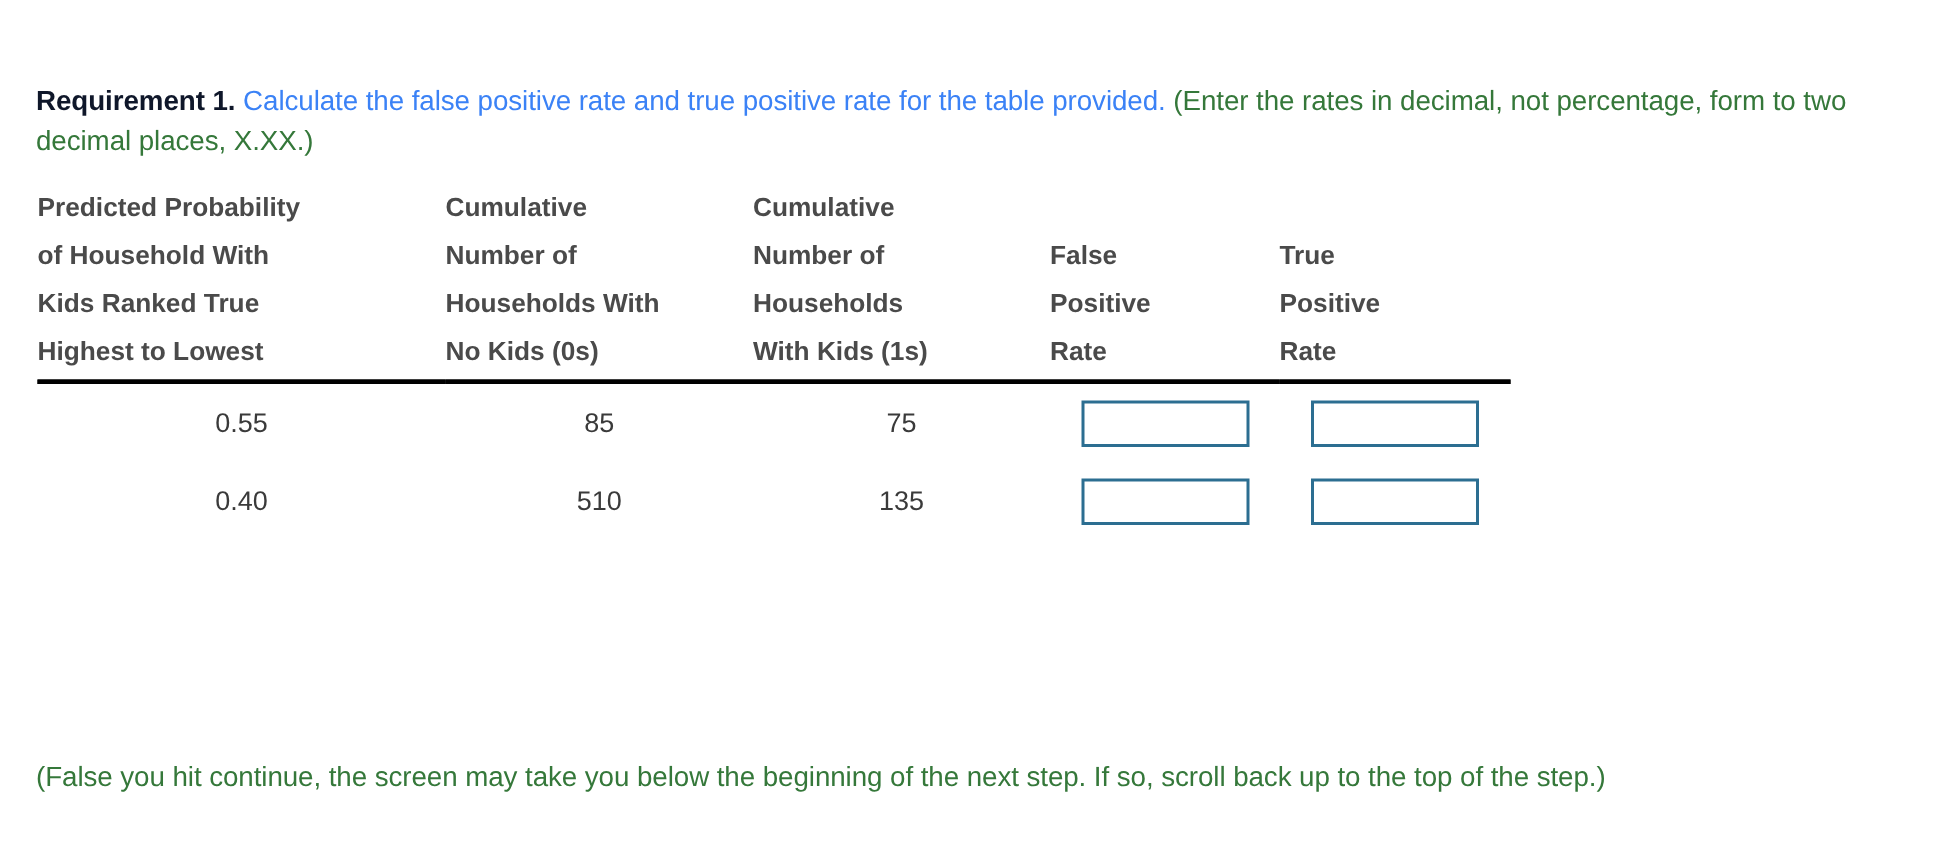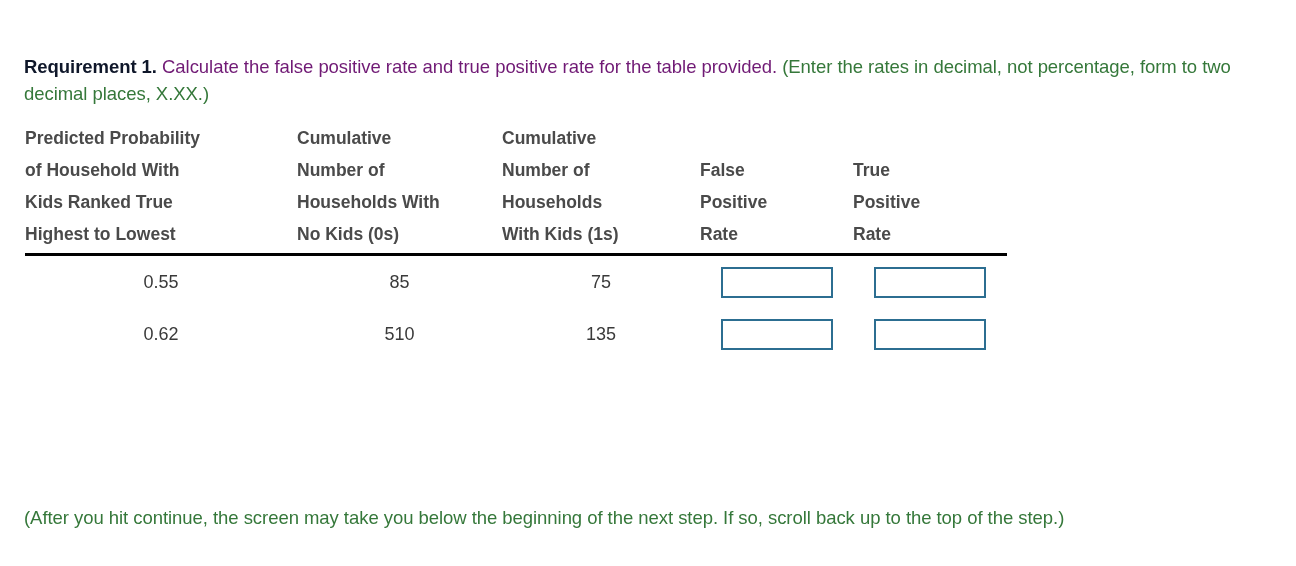--- a/index.html
+++ b/index.html
@@ -33,21 +33,21 @@
     line-height: 27px;
     color: #000000;
     letter-spacing: -0.05px;
   }
   .prompt .req-label {
     font-weight: bold;
     color: #0f172a;
   }
   .prompt .body-text {
     font-weight: normal;
-    color: #701a75;
+    color: #3b82f6;
   }
   .prompt .green-note {
     color: #35783a;
     font-weight: normal;
   }
 
   
   .table-wrap {
     position: absolute;
     left: 25px;
@@ -180,25 +180,25 @@
       </thead>
       <tbody>
         <tr>
           <td><span class="cell-value">0.55</span></td>
           <td><span class="cell-value">85</span></td>
           <td><span class="cell-value">75</span></td>
           <td><input class="answer-box" type="text" value="" style=""></td>
           <td><input class="answer-box" type="text" value="" style=""></td>
         </tr>
         <tr>
-          <td><span class="cell-value">0.62</span></td>
+          <td><span class="cell-value">0.40</span></td>
           <td><span class="cell-value">510</span></td>
           <td><span class="cell-value">135</span></td>
           <td><input class="answer-box" type="text" value="" style=""></td>
           <td><input class="answer-box" type="text" value="" style=""></td>
         </tr>
       </tbody>
     </table>
   </div>
 
-  <p class="footer-note">(After you hit continue, the screen may take you below the beginning of the next step. If so, scroll back up to the top of the step.)</p>
+  <p class="footer-note">(False you hit continue, the screen may take you below the beginning of the next step. If so, scroll back up to the top of the step.)</p>
 
 </div>
 
 </body></html>

